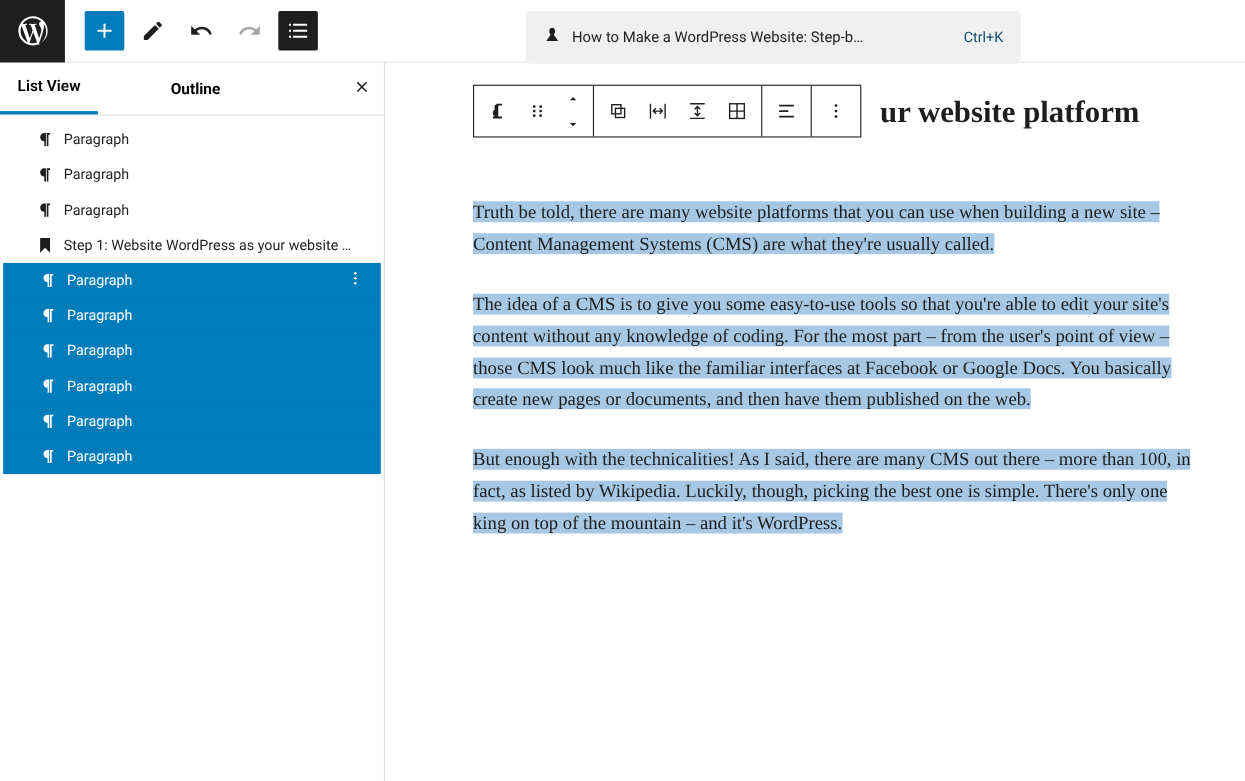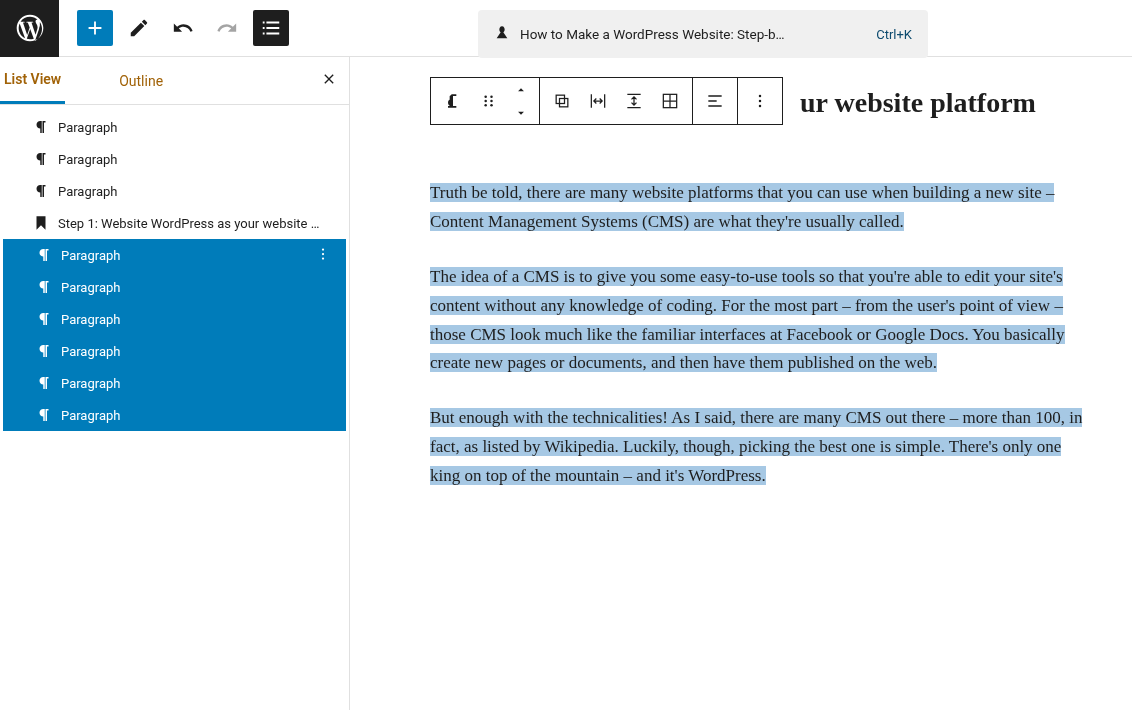--- a/index.html
+++ b/index.html
@@ -20,21 +20,21 @@
   .title-bar .icon { margin-right: 10px; }
   .title-bar .title { flex: 1; font-size: 13.5px; color: #1e1e1e; white-space: nowrap; overflow: hidden; text-overflow: ellipsis; }
   .title-bar .shortcut { font-size: 13px; color: #0c4a6e; margin-left: 16px; }
   
   
   .main { display: flex; height: calc(710px - 57px); }
   
   
   .sidebar { width: 350px; border-right: 1px solid #e0e0e0; background: #fff; display: flex; flex-direction: column; }
   .sidebar-tabs { display: flex; border-bottom: 1px solid #e0e0e0; height: 48px; align-items: center; position: relative; }
-  .sidebar-tab { font-size: 14px; font-weight: 600; color: #a16207; padding: 0 4px; height: 100%; display: flex; align-items: center; cursor: pointer; }
+  .sidebar-tab { font-size: 14px; font-weight: 600; color: #000000; padding: 0 16px; height: 100%; display: flex; align-items: center; cursor: pointer; }
   .sidebar-tab.active { border-bottom: 3px solid #007cba; }
   .sidebar-close { position: absolute; right: 12px; top: 14px; cursor: pointer; }
   .sidebar-list { flex: 1; overflow: auto; padding-top: 6px; }
   .list-item { display: flex; align-items: center; height: 32px; padding: 0 14px 0 32px; cursor: pointer; font-size: 13px; color: #1e1e1e; white-space: nowrap; overflow: hidden; text-overflow: ellipsis; }
   .list-item .li-icon { width: 18px; height: 18px; margin-right: 8px; flex-shrink: 0; }
   .list-item .li-label { overflow: hidden; text-overflow: ellipsis; white-space: nowrap; }
   .list-item.selected { background: #007cba; color: #fff; }
   .list-item.selected .li-icon svg { fill: #fff; }
   .list-item .li-icon svg { fill: #1e1e1e; width: 18px; height: 18px; }
   .list-item .more { margin-left: auto; }
@@ -102,21 +102,21 @@
     <span class="title">How to Make a WordPress Website: Step-b…</span>
     <span class="shortcut">Ctrl+K</span>
   </div>
 </div>
 
 <div class="main">
 
   <div class="sidebar">
     <div class="sidebar-tabs">
       <div class="sidebar-tab active">List View</div>
-      <div class="sidebar-tab" style="margin-left:50px;font-weight:400">Outline</div>
+      <div class="sidebar-tab" style="margin-left:50px;font-weight:700">Outline</div>
       <div class="sidebar-close">
         <svg width="16" height="16" viewBox="0 0 24 24" fill="#1e1e1e">
             <path d="M19 6.41L17.59 5 12 10.59 6.41 5 5 6.41 10.59 12 5 17.59 6.41 19 12 13.41 17.59 19 19 17.59 13.41 12z"></path>
           </svg>
       </div>
     </div>
     <div class="sidebar-list" id="sidebar-list">
         <div class="list-item">
           <span class="li-icon"><svg viewBox="0 0 24 24" fill="#1e1e1e">
               <path d="M13 4v16h-2v-6c-2.76 0-5-2.24-5-5s2.24-5 5-5h7v2h-2v14h-2V4z"></path>

